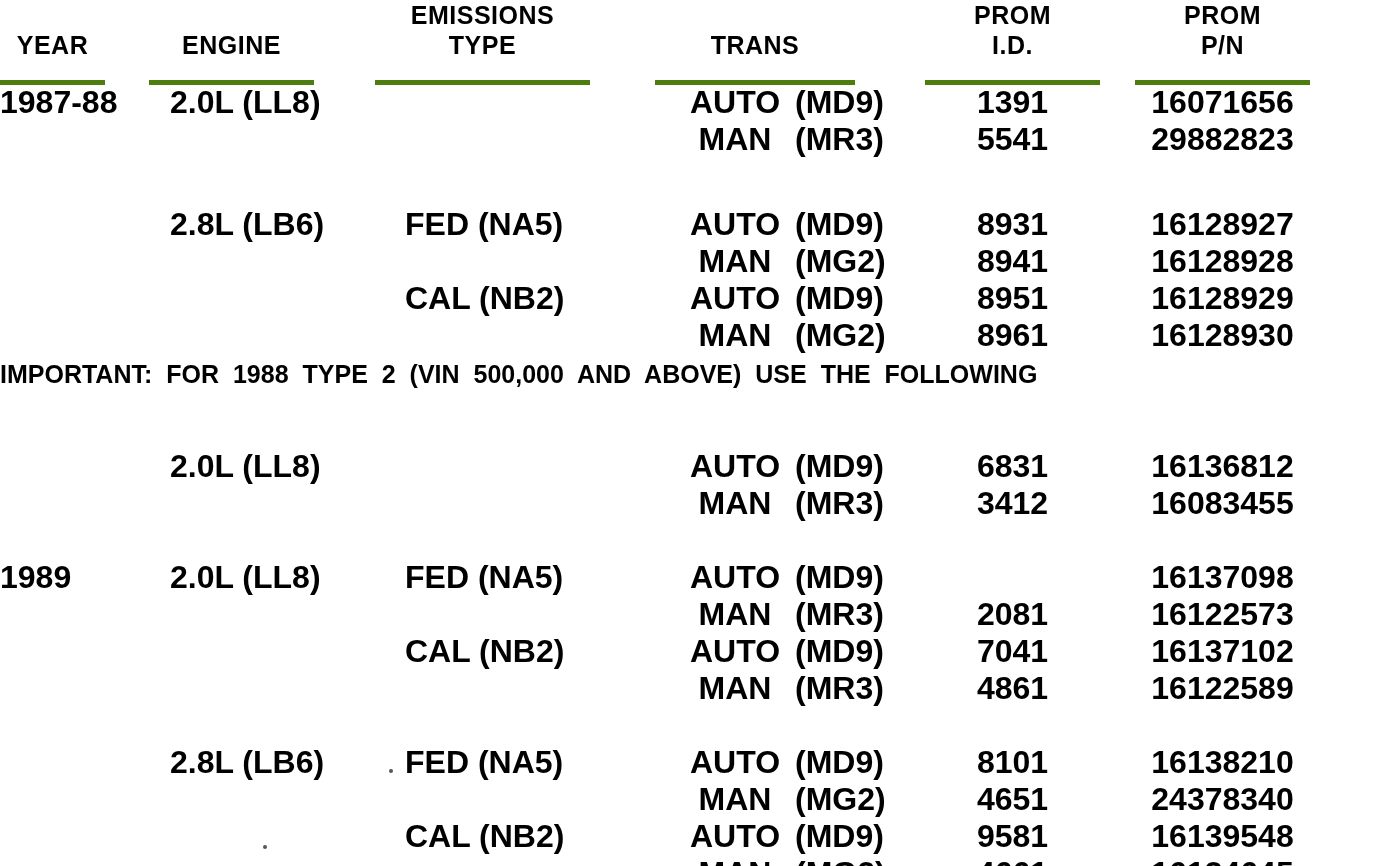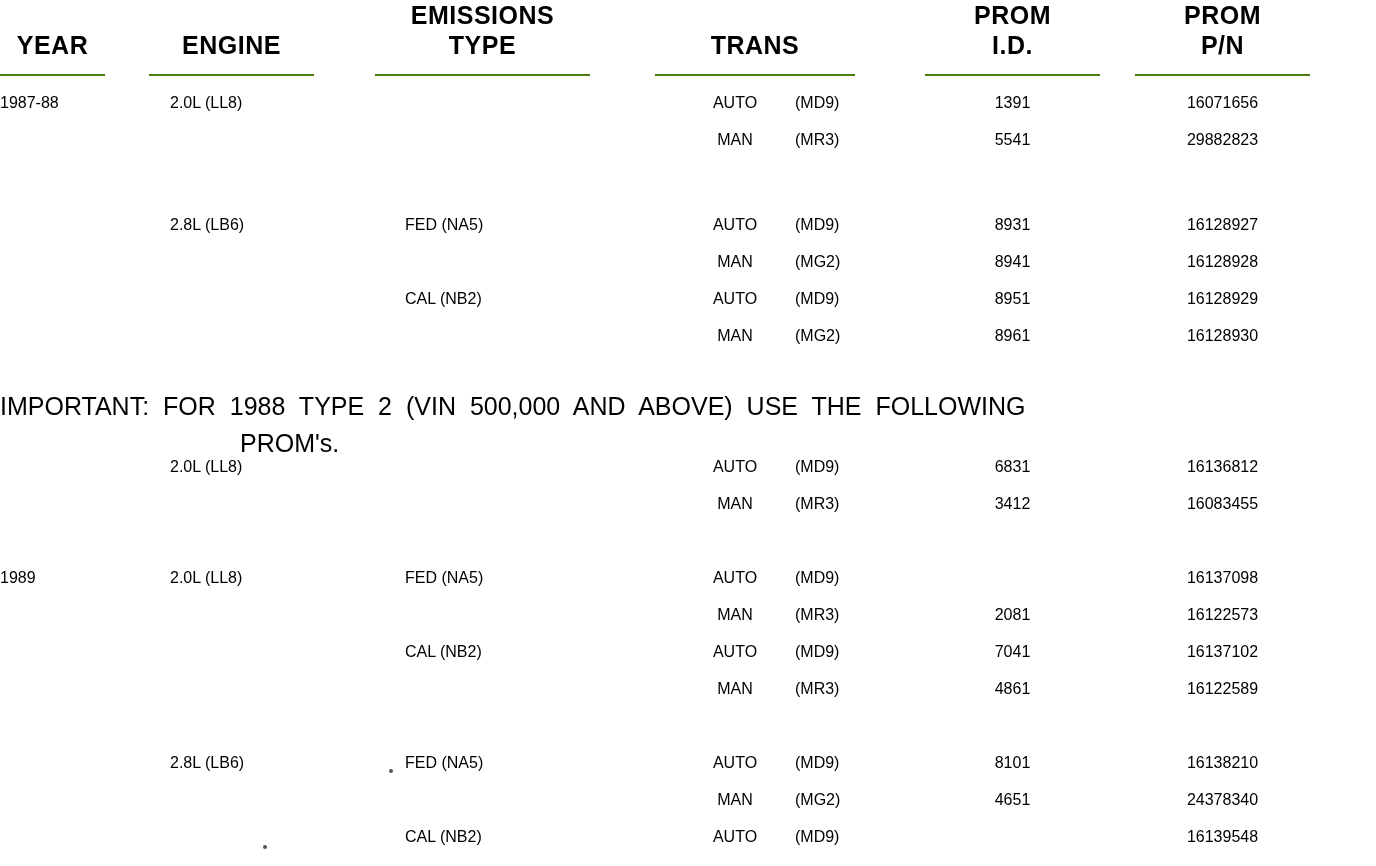--- a/index.html
+++ b/index.html
@@ -32,44 +32,44 @@
   .hcell {
     position: absolute;
     font-weight: bold;
     font-size: 25px;
     letter-spacing: 0.5px;
     text-align: center;
     line-height: 30px;
   }
   .hcell .und {
     display: block;
-    border-bottom: 2px solid #4d7c0f;
-    padding-bottom: 14px;
+    border-bottom: 5px solid #4d7c0f;
+    padding-bottom: 20px;
   }
   .h-year   { left: 0px;   top: 30px; width: 105px; }
   .h-engine { left: 149px; top: 30px; width: 165px; }
   .h-emis   { left: 375px; top: 0px;  width: 215px; }
   .h-trans  { left: 655px; top: 30px; width: 200px; }
   .h-prom-id{ left: 925px; top: 0px;  width: 175px; }
   .h-prom-pn{ left: 1135px;top: 0px;  width: 175px; }
 
   .hline1 { display: block; }
 
   
   .rows {
     position: absolute;
     left: 0;
     top: 84px;
     width: 1376px;
   }
   .row {
     position: relative;
     height: 37px;
-    font-weight: normal;
-    font-size: 16px;
+    font-weight: bold;
+    font-size: 32px;
     line-height: 37px;
   }
   .row.gap { height: 48px; }
   .row.gap-sm { height: 37px; }
   .cell {
     position: absolute;
     white-space: nowrap;
   }
   .c-year   { left: 0px;   width: 160px; text-align: left; }
   .c-engine { left: 170px; width: 200px; text-align: left; }
@@ -77,24 +77,23 @@
   .c-trans  { left: 680px; width: 110px; text-align: center; }
   .c-transc { left: 795px; width: 140px; text-align: left; }
   .c-id     { left: 930px; width: 165px; text-align: center; }
   .c-pn     { left: 1130px;width: 185px; text-align: center; }
 
   
   .note {
     position: absolute;
     left: 0;
     width: 1376px;
-    font-weight: normal;
+    font-weight: bold;
     font-size: 25px;
     line-height: 37px;
-    margin-top: 32px;
   }
   .note-line1 {
     left: 0px;
     white-space: nowrap;
   }
   .note-line2 {
     left: 240px;
   }
   .note-word-spread {
     
@@ -203,21 +202,20 @@
       <span class="cell c-engine"></span>
       <span class="cell c-emis"></span>
       <span class="cell c-trans">MAN</span>
       <span class="cell c-transc">(MG2)</span>
       <span class="cell c-id">8961</span>
       <span class="cell c-pn">16128930</span>
     </div>
   </div>
 
   <div class="note note-line1 note-word-spread" style="top:356px;">IMPORTANT:  FOR 1988 TYPE 2 (VIN 500,000 AND ABOVE) USE THE FOLLOWING</div>
-  <div class="note note-line2" style="top:393px; left:240px; width:600px;">PROM's.</div>
 
   <div class="rows" style="top:448px;">
 
     <div class="row">
       <span class="cell c-year"></span>
       <span class="cell c-engine">2.0L (LL8)</span>
       <span class="cell c-emis"></span>
       <span class="cell c-trans">AUTO</span>
       <span class="cell c-transc">(MD9)</span>
       <span class="cell c-id">6831</span>
@@ -296,20 +294,21 @@
       <span class="cell c-id">4651</span>
       <span class="cell c-pn">24378340</span>
     </div>
 
     <div class="row">
       <span class="cell c-year"></span>
       <span class="cell c-engine"></span>
       <span class="cell c-emis">CAL (NB2)</span>
       <span class="cell c-trans">AUTO</span>
       <span class="cell c-transc">(MD9)</span>
+      <span class="cell c-id">9581</span>
       <span class="cell c-pn">16139548</span>
     </div>
 
     <div class="row">
       <span class="cell c-year"></span>
       <span class="cell c-engine"></span>
       <span class="cell c-emis"></span>
       <span class="cell c-trans">MAN</span>
       <span class="cell c-transc">(MG2)</span>
       <span class="cell c-id">4661</span>

